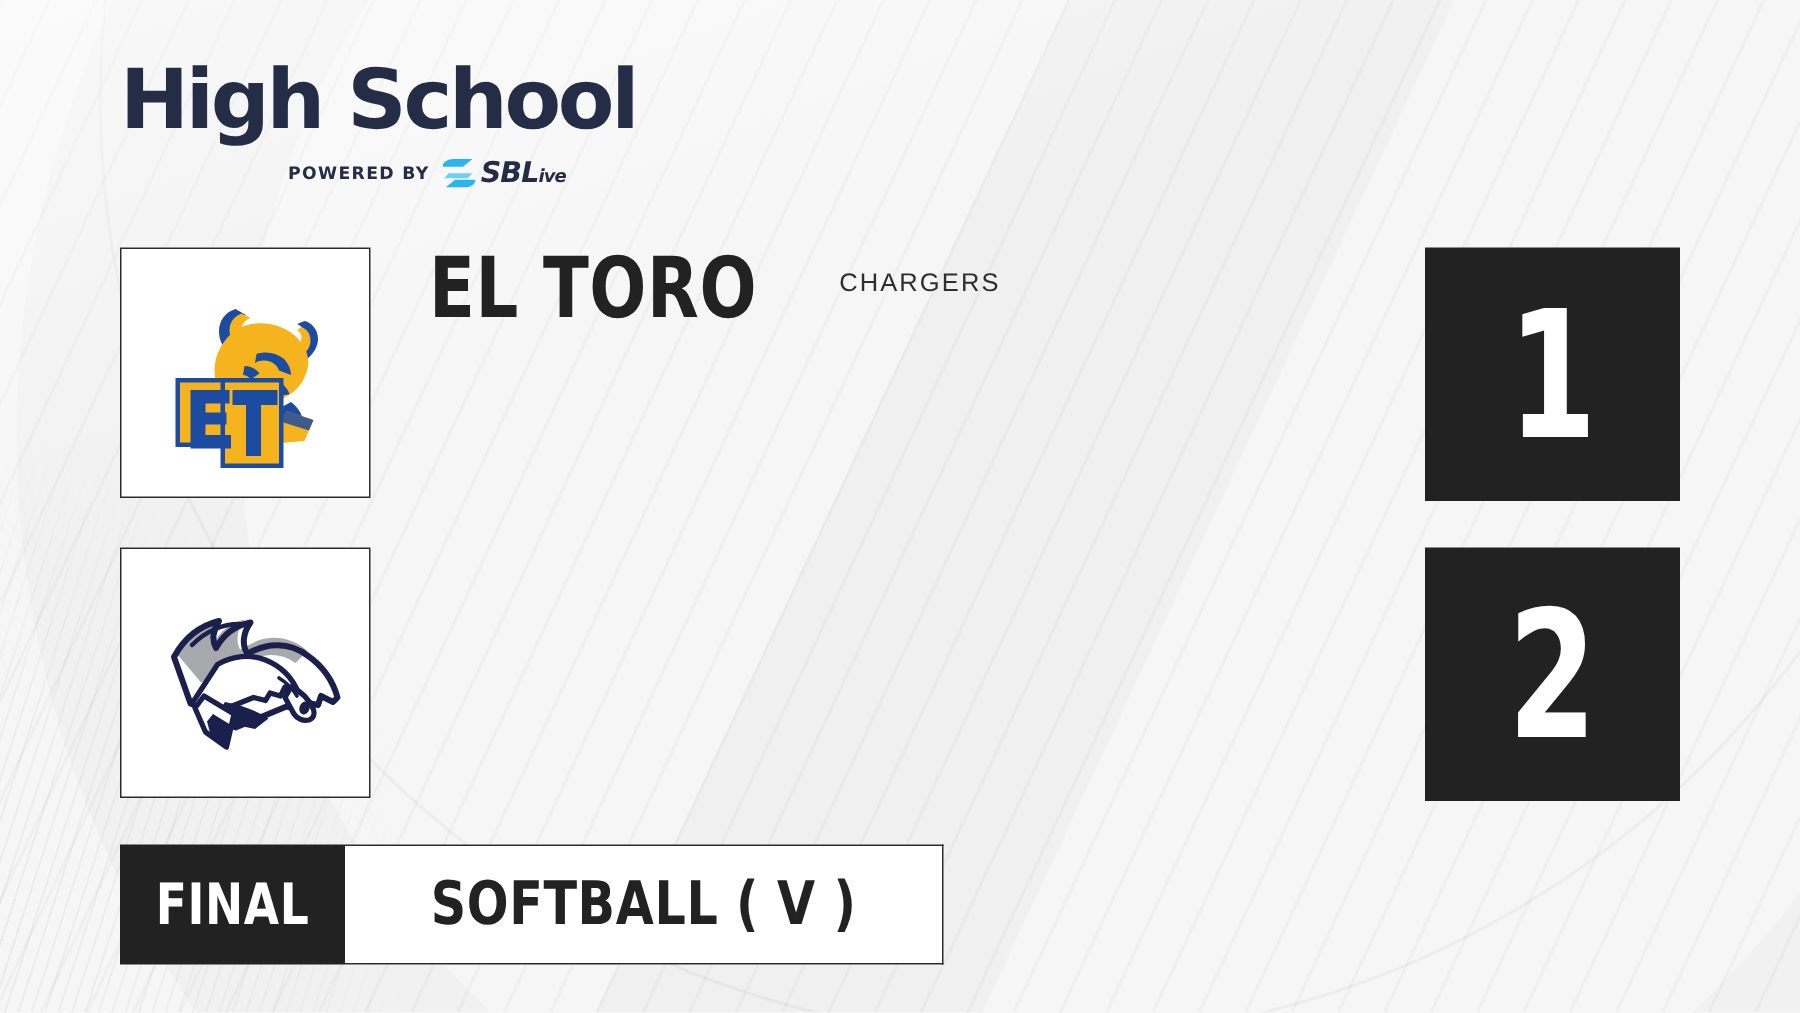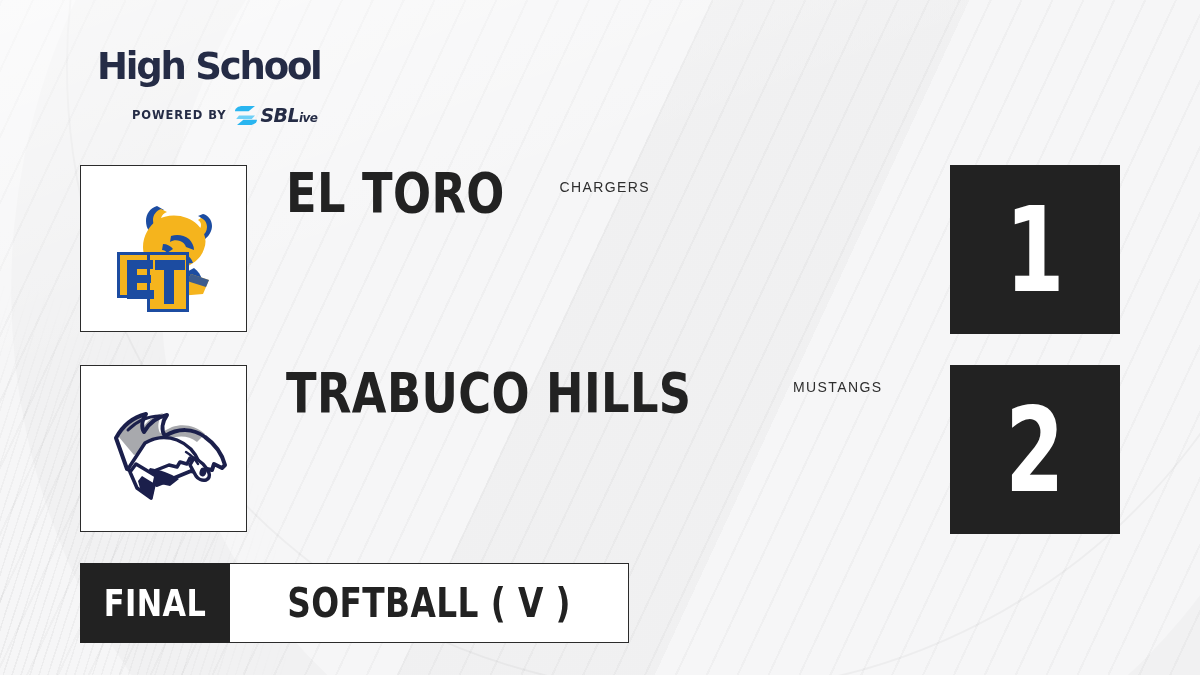--- a/index.html
+++ b/index.html
@@ -85,26 +85,25 @@
     height: 104px;
   }
   #brand-wordmark-row {
     display: flex;
     align-items: center;
     height: 64px;
   }
   .wordmark {
     font-family: "DejaVu Sans", sans-serif;
     font-weight: 700;
-    font-size: 37px;
+    font-size: 55px;
     letter-spacing: -2.2px;
     color: #252c46;
     line-height: 1;
     white-space: nowrap;
-    margin-left: 17px;
   }
   
   .pin {
     position: relative;
     margin-left: 12px;
     width: 62px;
     height: 74px;
   }
   .pin svg { display:block; }
   .pin-text {
@@ -118,21 +117,21 @@
     font-size: 19px;
     line-height: 17px;
     letter-spacing: -0.5px;
     transform: scaleX(0.82);
   }
 
   #brand-powered {
     display: flex;
     align-items: center;
     margin-top: 6px;
-    margin-left: 52px;
+    margin-left: 112px;
     height: 22px;
   }
   .powered-by {
     font-family: "DejaVu Sans", sans-serif;
     font-weight: 700;
     font-size: 11.5px;
     letter-spacing: 0.9px;
     color: #252c46;
   }
   .sblive {
@@ -197,21 +196,21 @@
     line-height: 1;
     letter-spacing: 0.5px;
     color: #222222;
     transform: scaleX(0.80);
     transform-origin: left center;
     white-space: nowrap;
   }
   .team-mascot {
     font-family: "Liberation Sans", sans-serif;
     font-weight: 400;
-    font-size: 14px;
+    font-size: 17px;
     letter-spacing: 1.4px;
     color: #2e2e2e;
     margin-top: 14px;
     white-space: nowrap;
   }
 
   .score-box {
     position: absolute;
     top: 0;
     left: 870px;
@@ -381,24 +380,20 @@
 
             <path d="M44 82l13 8-3 16-11-8-3-11 4-5z" fill="#1b1f4b"></path>
 
             <path d="M30 36c9-9 20-14 32-14" fill="none" stroke="#1b1f4b" stroke-width="3" stroke-linecap="round"></path>
             <path d="M88 58c5 3 9 7 12 12" fill="none" stroke="#1b1f4b" stroke-width="2.4" stroke-linecap="round"></path>
           </g>
         </svg>
       </span>
     </div>
 
-    <div class="team-text">
-      <div class="team-name">TRABUCO HILLS</div>
-      <div class="team-mascot">MUSTANGS</div>
-    </div>
 
     <div class="score-box">
       <span class="score-value">2</span>
     </div>
   </div>
 
   <div id="status-bar">
     <div id="status-final">
       <span id="status-final-label">FINAL</span>
     </div>

